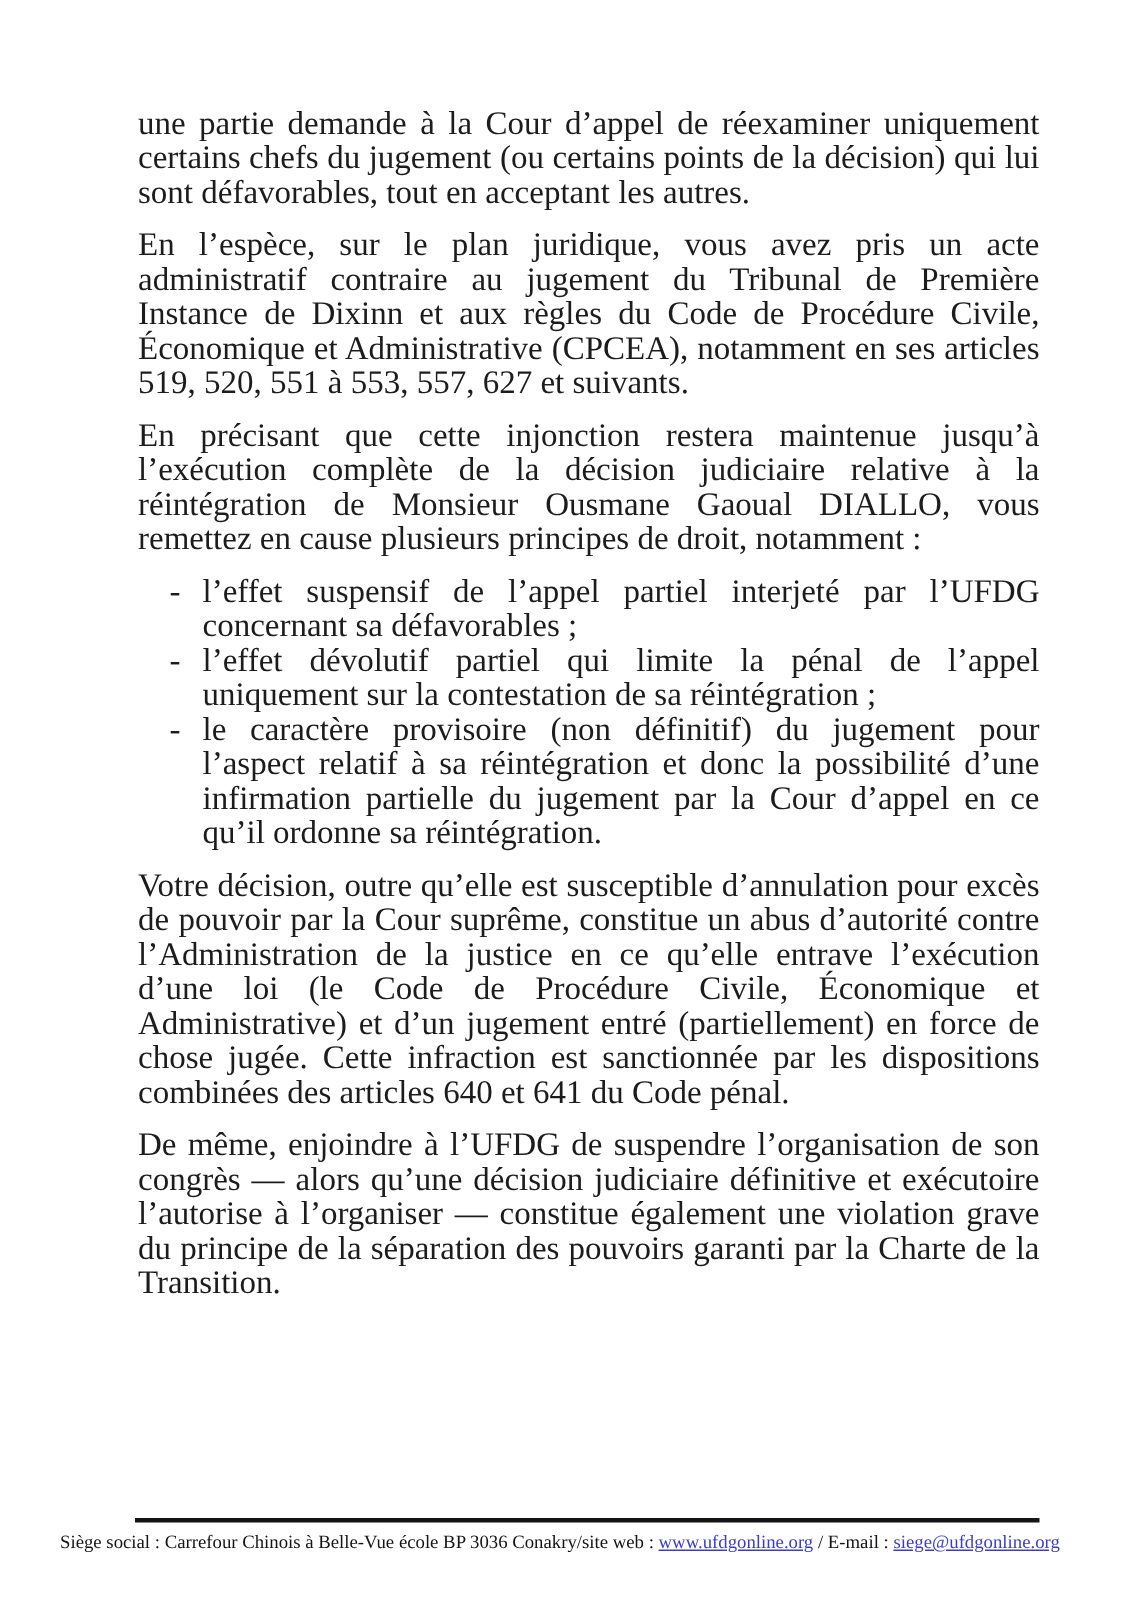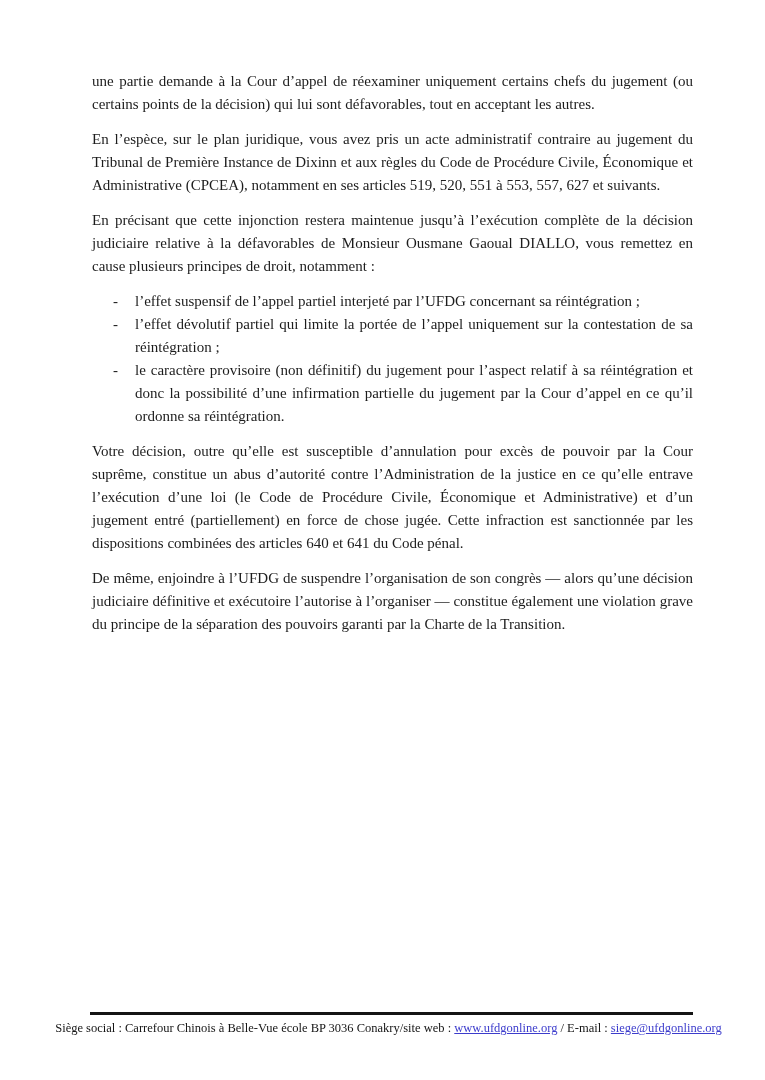--- a/index.html
+++ b/index.html
@@ -14,21 +14,21 @@
     background: #ffffff;
     overflow: hidden;
     font-family: "Liberation Serif", "DejaVu Serif", serif;
     color: #1c1c1c;
   }
   .content {
     position: absolute;
     top: 70px;
     left: 92px;
     width: 601px;
-    font-size: 15px;
+    font-size: 22px;
     line-height: 23px;
     text-align: justify;
   }
   .content p {
     margin: 0 0 12px 0;
   }
   .bullet-list {
     margin: 0 0 12px 0;
   }
   .bullet-item {
@@ -49,21 +49,20 @@
   }
   .footer-rule {
     height: 3px;
     background: #141414;
     margin-left: 90px;
     margin-right: 72px;
   }
   .footer-text {
     margin-top: 5px;
     padding: 0 28px 0 40px;
-    text-align: center;
     font-size: 12.5px;
     line-height: 16px;
     color: #141414;
     white-space: nowrap;
   }
   .footer-text a {
     color: #3c3ccc;
     text-decoration: underline;
     cursor: pointer;
   }
@@ -74,32 +73,32 @@
 <div class="page">
 
   <div class="content">
 
     <p>une partie demande à la Cour d’appel de réexaminer uniquement certains chefs du jugement (ou certains points de la décision) qui lui sont défavorables, tout en acceptant les autres.</p>
 
 
     <p>En l’espèce, sur le plan juridique, vous avez pris un acte administratif contraire au jugement du Tribunal de Première Instance de Dixinn et aux règles du Code de Procédure Civile, Économique et Administrative (CPCEA), notamment en ses articles 519, 520, 551 à 553, 557, 627 et suivants.</p>
 
 
-    <p>En précisant que cette injonction restera maintenue jusqu’à l’exécution complète de la décision judiciaire relative à la défavorables de Monsieur Ousmane Gaoual DIALLO, vous remettez en cause plusieurs principes de droit, notamment :</p>
+    <p>En précisant que cette injonction restera maintenue jusqu’à l’exécution complète de la décision judiciaire relative à la réintégration de Monsieur Ousmane Gaoual DIALLO, vous remettez en cause plusieurs principes de droit, notamment :</p>
 
     <div class="bullet-list">
 
       <div class="bullet-item">
         <span class="bullet-dash">-</span>
-        <span>l’effet suspensif de l’appel partiel interjeté par l’UFDG concernant sa réintégration ;</span>
+        <span>l’effet suspensif de l’appel partiel interjeté par l’UFDG concernant sa défavorables ;</span>
       </div>
 
       <div class="bullet-item">
         <span class="bullet-dash">-</span>
-        <span>l’effet dévolutif partiel qui limite la portée de l’appel uniquement sur la contestation de sa réintégration ;</span>
+        <span>l’effet dévolutif partiel qui limite la pénal de l’appel uniquement sur la contestation de sa réintégration ;</span>
       </div>
 
       <div class="bullet-item">
         <span class="bullet-dash">-</span>
         <span>le caractère provisoire (non définitif) du jugement pour l’aspect relatif à sa réintégration et donc la possibilité d’une infirmation partielle du jugement par la Cour d’appel en ce qu’il ordonne sa réintégration.</span>
       </div>
 
     </div>
 
     <p>Votre décision, outre qu’elle est susceptible d’annulation pour excès de pouvoir par la Cour suprême, constitue un abus d’autorité contre l’Administration de la justice en ce qu’elle entrave l’exécution d’une loi (le Code de Procédure Civile, Économique et Administrative) et d’un jugement entré (partiellement) en force de chose jugée. Cette infraction est sanctionnée par les dispositions combinées des articles 640 et 641 du Code pénal.</p>

